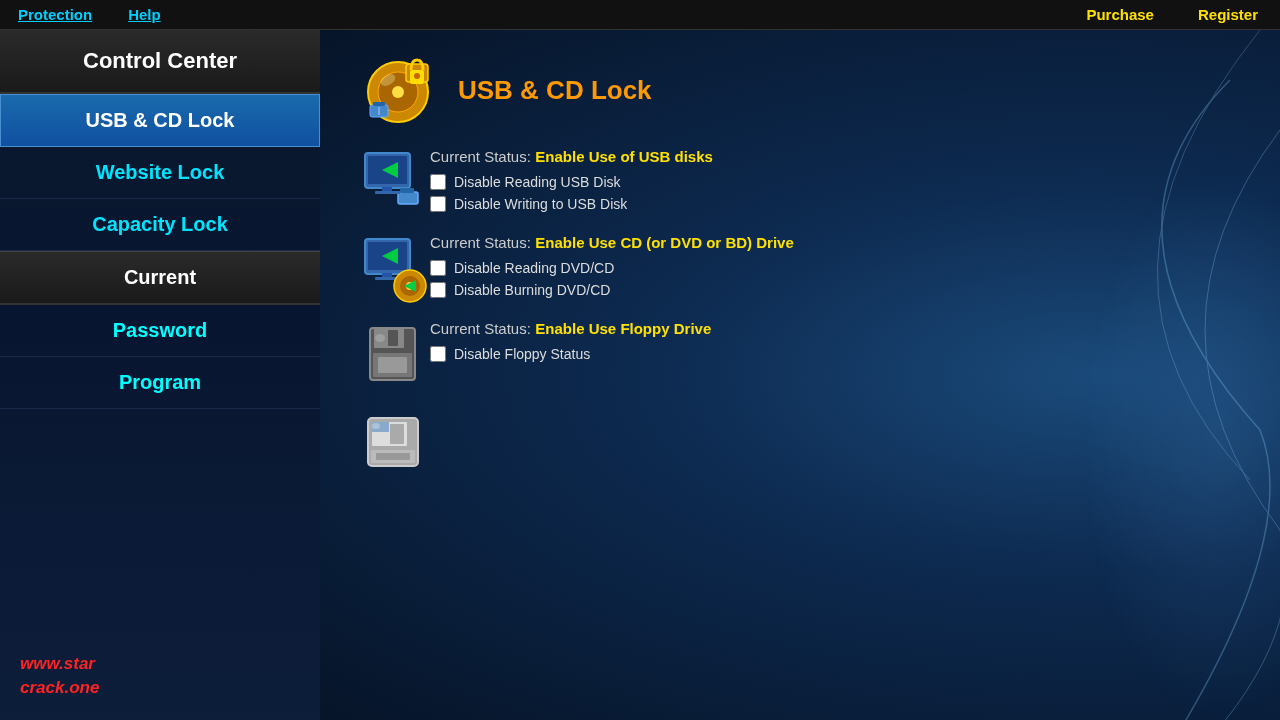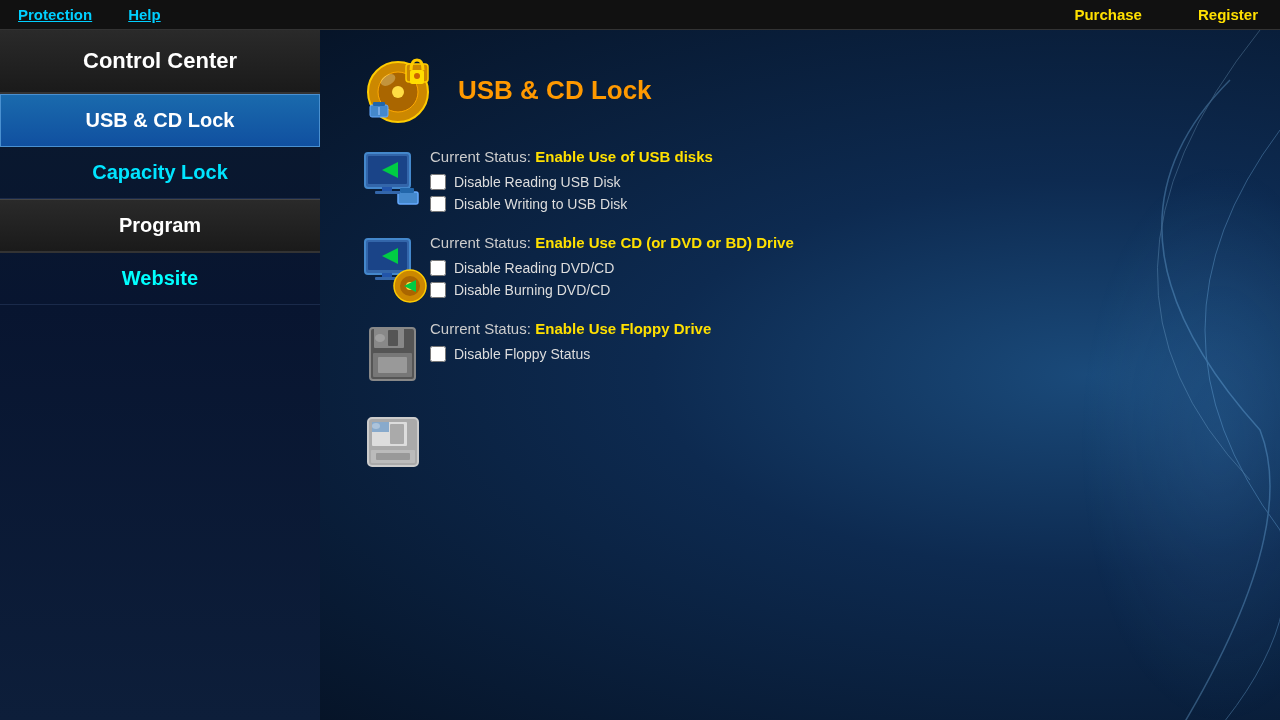--- a/index.html
+++ b/index.html
@@ -30,21 +30,21 @@
       color: #00cfff;
       font-size: 15px;
       padding: 2px 18px;
       cursor: pointer;
       font-weight: bold;
       text-decoration: underline;
     }
     .top-bar-right {
       margin-left: auto;
       display: flex;
-      gap: 12px;
+      gap: 0;
     }
     .top-menu-item-right {
       color: #ffe000;
       font-size: 15px;
       padding: 2px 22px;
       cursor: pointer;
       font-weight: bold;
     }
 
     
@@ -229,27 +229,37 @@
 <div class="main-layout">
 
   <div class="sidebar">
     <div class="sidebar-item control-center">
       <span>Control Center</span>
     </div>
     <div class="sidebar-item active">
       <span>USB &amp; CD Lock</span>
     </div>
     <div class="sidebar-item normal">
+      <span>Website Lock</span>
+    </div>
+    <div class="sidebar-item normal">
       <span>Capacity Lock</span>
     </div>
     <div class="sidebar-item section-header">
+      <span>Current</span>
+    </div>
+    <div class="sidebar-item cyan">
+      <span>Password</span>
+    </div>
+    <div class="sidebar-item cyan">
       <span>Program</span>
     </div>
-    <div class="sidebar-item cyan">
-      <span>Website</span>
+    <div class="sidebar-watermark">
+      <span>www.star</span><br>
+      <span>crack.one</span>
     </div>
   </div>
 
   <div class="content-area">
 
     <svg class="bg-lines" viewBox="0 0 400 720" xmlns="http://www.w3.org/2000/svg">
       <path d="M350,50 Q200,200 380,400 Q420,500 300,700" stroke="#88ccff" stroke-width="1.5" fill="none"></path>
       <path d="M400,100 Q250,300 400,500 Q430,600 320,720" stroke="#88ccff" stroke-width="1" fill="none"></path>
       <path d="M380,0 Q180,250 370,450" stroke="#aaddff" stroke-width="0.8" fill="none"></path>
     </svg>

